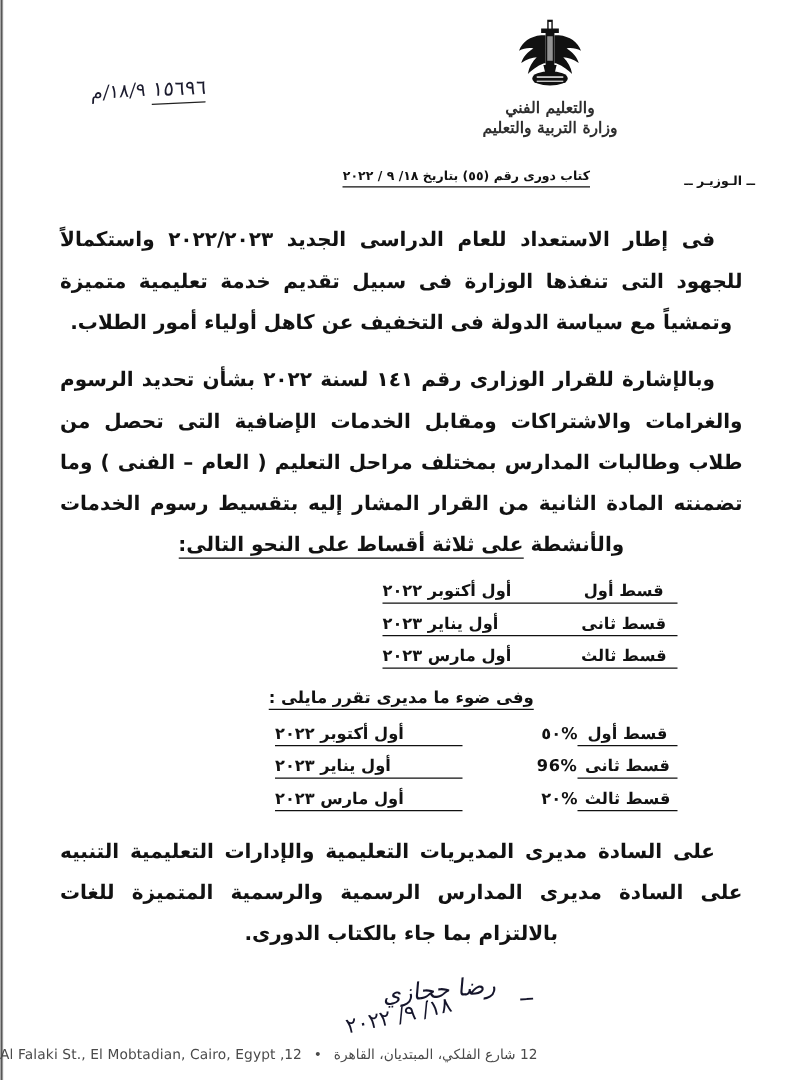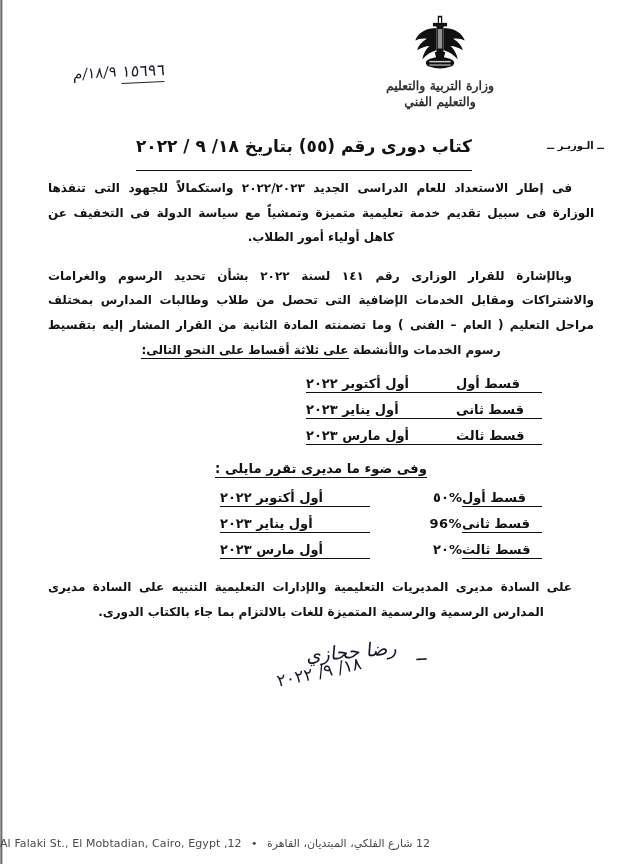--- a/index.html
+++ b/index.html
@@ -95,45 +95,45 @@
   
   .title-row {
     position: relative;
     height: 40px;
     margin-top: 2px;
   }
   .doc-title {
     position: absolute;
     right: 140px;
     top: 6px;
-    font-size: 17px;
+    font-size: 10px;
     font-weight: 700;
     border-bottom: 1.5px solid #111;
-    padding-bottom: 14px;
+    padding-bottom: 2px;
     white-space: nowrap;
     letter-spacing: -0.2px;
   }
   .minister-label {
     position: absolute;
     right: 8px;
     top: 10px;
     font-size: 10px;
     font-weight: 700;
     letter-spacing: 1px;
     white-space: nowrap;
   }
 
   
   .body-area {
     margin-top: 6px;
     padding: 0 18px 0 20px;
   }
   p.para {
     margin: 0 0 14px 0;
-    font-size: 12px;
+    font-size: 16px;
     line-height: 2.05;
     text-align: justify;
     text-align-last: center;
     font-weight: 700;
     letter-spacing: -0.15px;
   }
   p.para.indent { text-indent: 22px; }
 
   .u-bold {
     font-weight: 700;
@@ -159,21 +159,21 @@
   .inst-row {
     display: flex;
     align-items: baseline;
     justify-content: flex-start;
     padding-right: 52px;
     font-size: 13px;
     font-weight: 700;
   }
   .inst-name {
     width: 86px;
-    text-align: left;
+    text-align: center;
     border-bottom: 1.3px solid #111;
     padding-bottom: 1px;
     letter-spacing: 1.2px;
   }
   .inst-pct {
     width: 92px;
     text-align: right;
     direction: ltr;
     letter-spacing: .5px;
   }
@@ -294,22 +294,22 @@
           <path d="M16 55 h28 v4 H16 z"></path>
         </g>
         <g fill="#fff">
           <rect x="28.8" y="4" width="2.4" height="6"></rect>
           <path d="M27.5 17 h5 v22 h-5 z" opacity=".55"></path>
           <rect x="18" y="53" width="24" height="1.6" opacity=".8"></rect>
           <rect x="18" y="57" width="24" height="1.2" opacity=".8"></rect>
         </g>
       </svg>
       <div class="ministry-name">
+        <span>والتعليم الفني</span>
         <span>وزارة التربية والتعليم</span>
-        <span>والتعليم الفني</span>
       </div>
     </div>
   </div>
 
   <div class="title-row">
     <div class="doc-title">كتاب دورى رقم (٥٥) بتاريخ ١٨/ ٩ / ٢٠٢٢</div>
     <div class="minister-label">ــ الـوزيـر ــ</div>
   </div>
 
   <div class="body-area">

